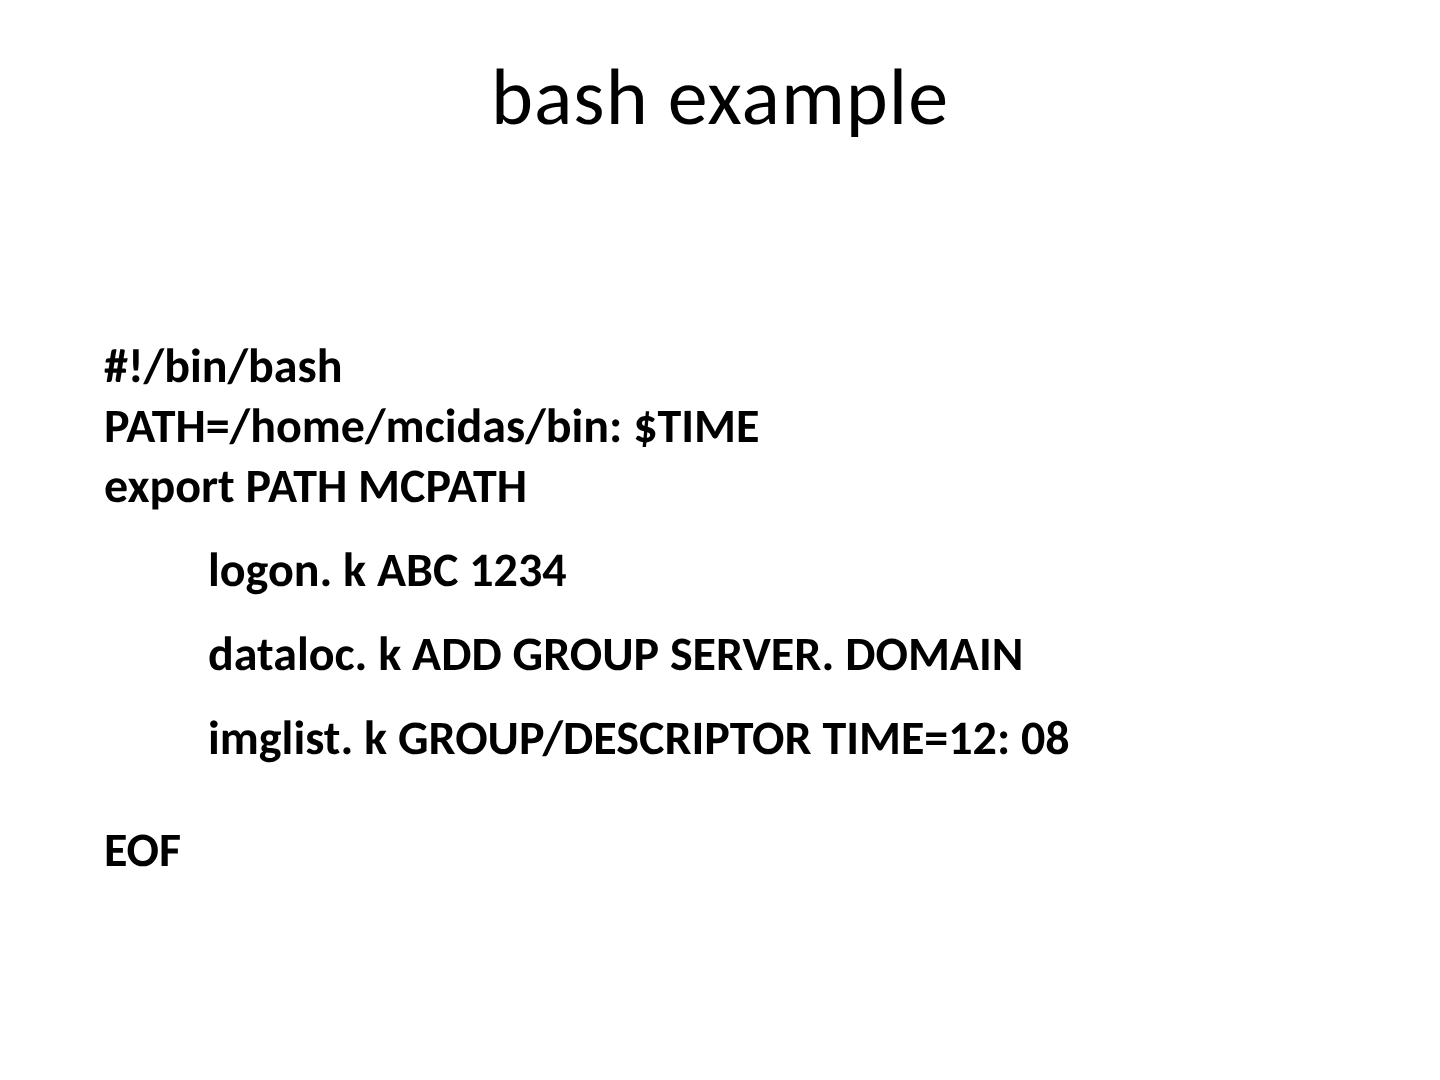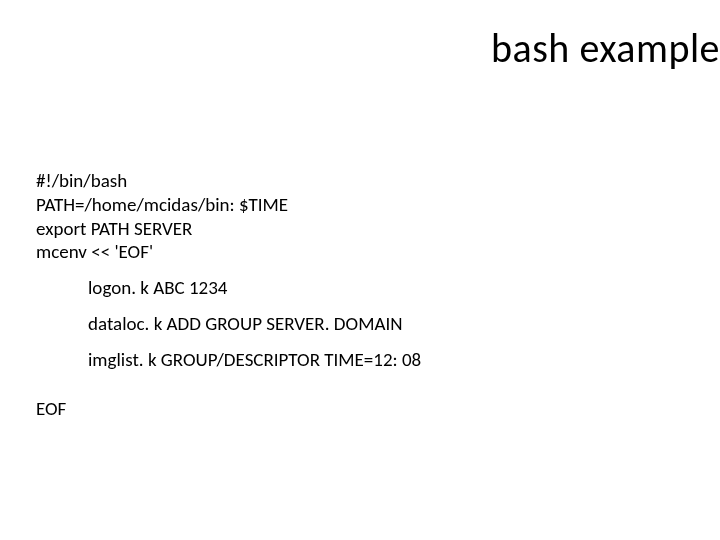--- a/index.html
+++ b/index.html
@@ -13,32 +13,32 @@
     }
     .slide {
       width: 720px;
       height: 540px;
       position: relative;
       padding: 0;
     }
     .title {
       font-size: 40px;
       font-weight: 400;
-      text-align: right;
+      text-align: center;
       margin-top: 24px;
       margin-bottom: 58px;
       letter-spacing: 0.5px;
     }
     .body {
       position: absolute;
-      left: 36px;
+      left: 52px;
       top: 145px;
-      font-size: 19px;
+      font-size: 24px;
       line-height: 1.25;
-      font-weight: 400;
+      font-weight: 700;
     }
     .body .line {
       white-space: pre;
     }
     .indent {
       padding-left: 52px;
       margin-top: 12px;
     }
     .gap {
       height: 26px;
@@ -46,21 +46,20 @@
   </style>
 </head>
 <body>
 
 <div class="slide">
   <h1 class="title">bash example</h1>
 
   <div class="body">
     <div class="line">#!/bin/bash</div>
     <div class="line">PATH=/home/mcidas/bin: $TIME</div>
-    <div class="line">export PATH SERVER</div>
-    <div class="line">mcenv &lt;&lt; 'EOF'</div>
+    <div class="line">export PATH MCPATH</div>
     <div class="line indent">logon. k ABC 1234</div>
     <div class="line indent">dataloc. k ADD GROUP SERVER. DOMAIN</div>
     <div class="line indent">imglist. k GROUP/DESCRIPTOR TIME=12: 08</div>
     <div class="gap"></div>
     <div class="line">EOF</div>
   </div>
 </div>
 
 </body></html>

